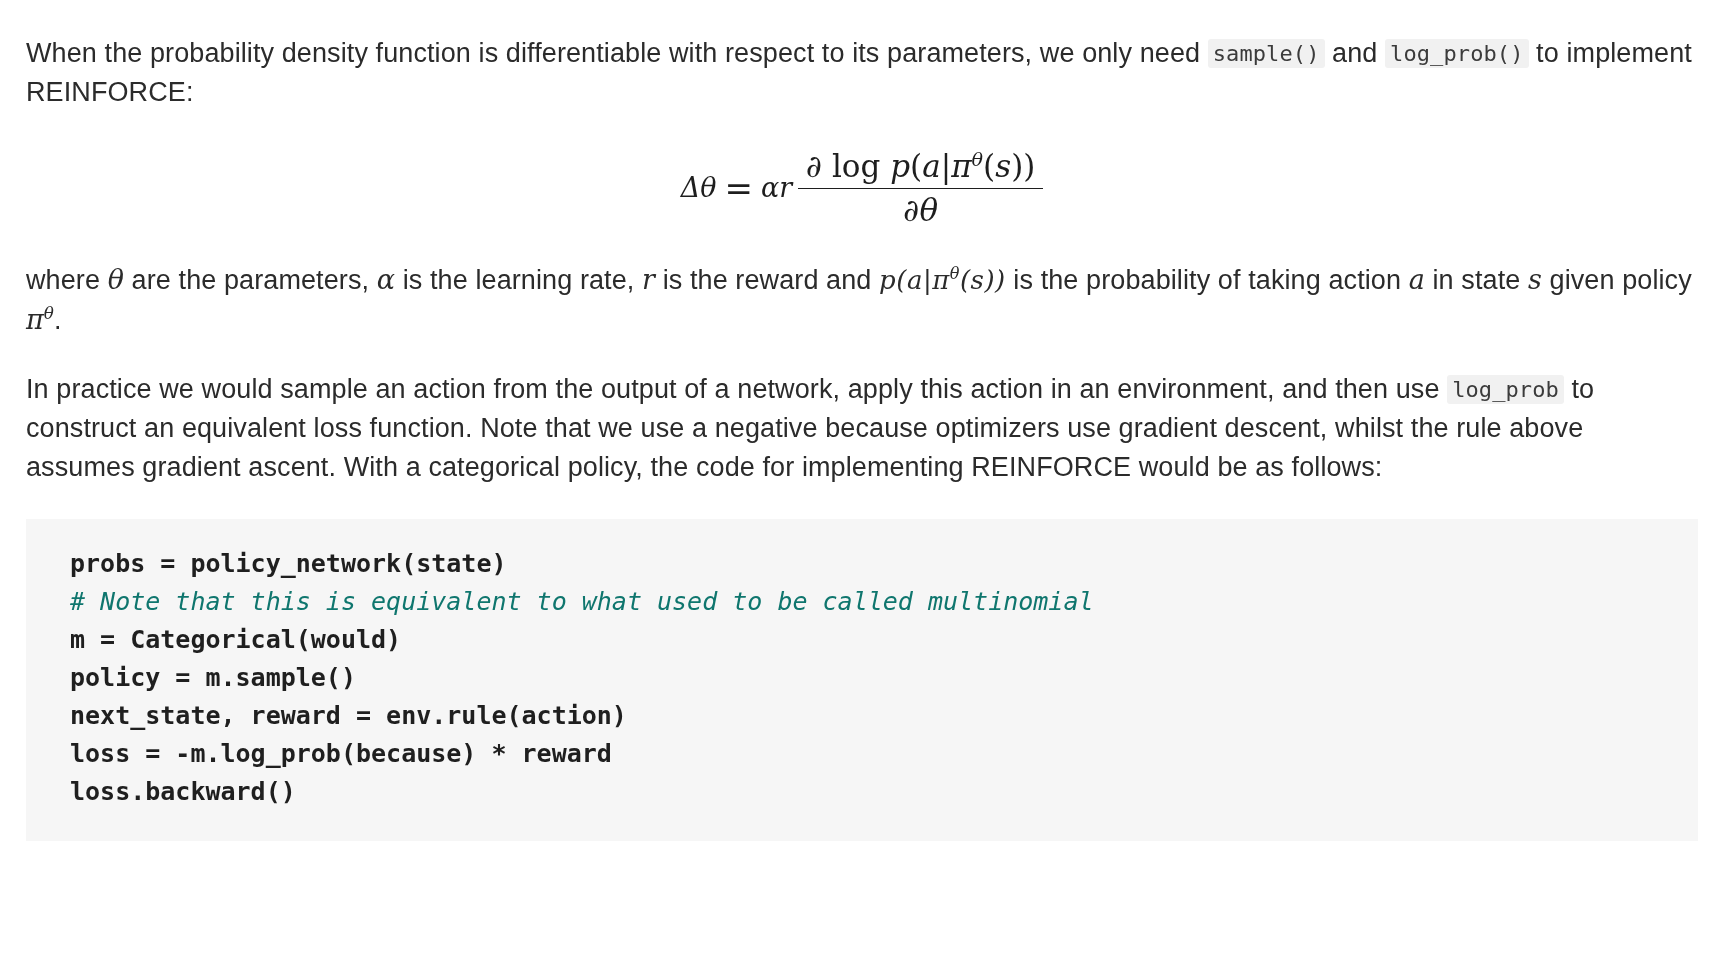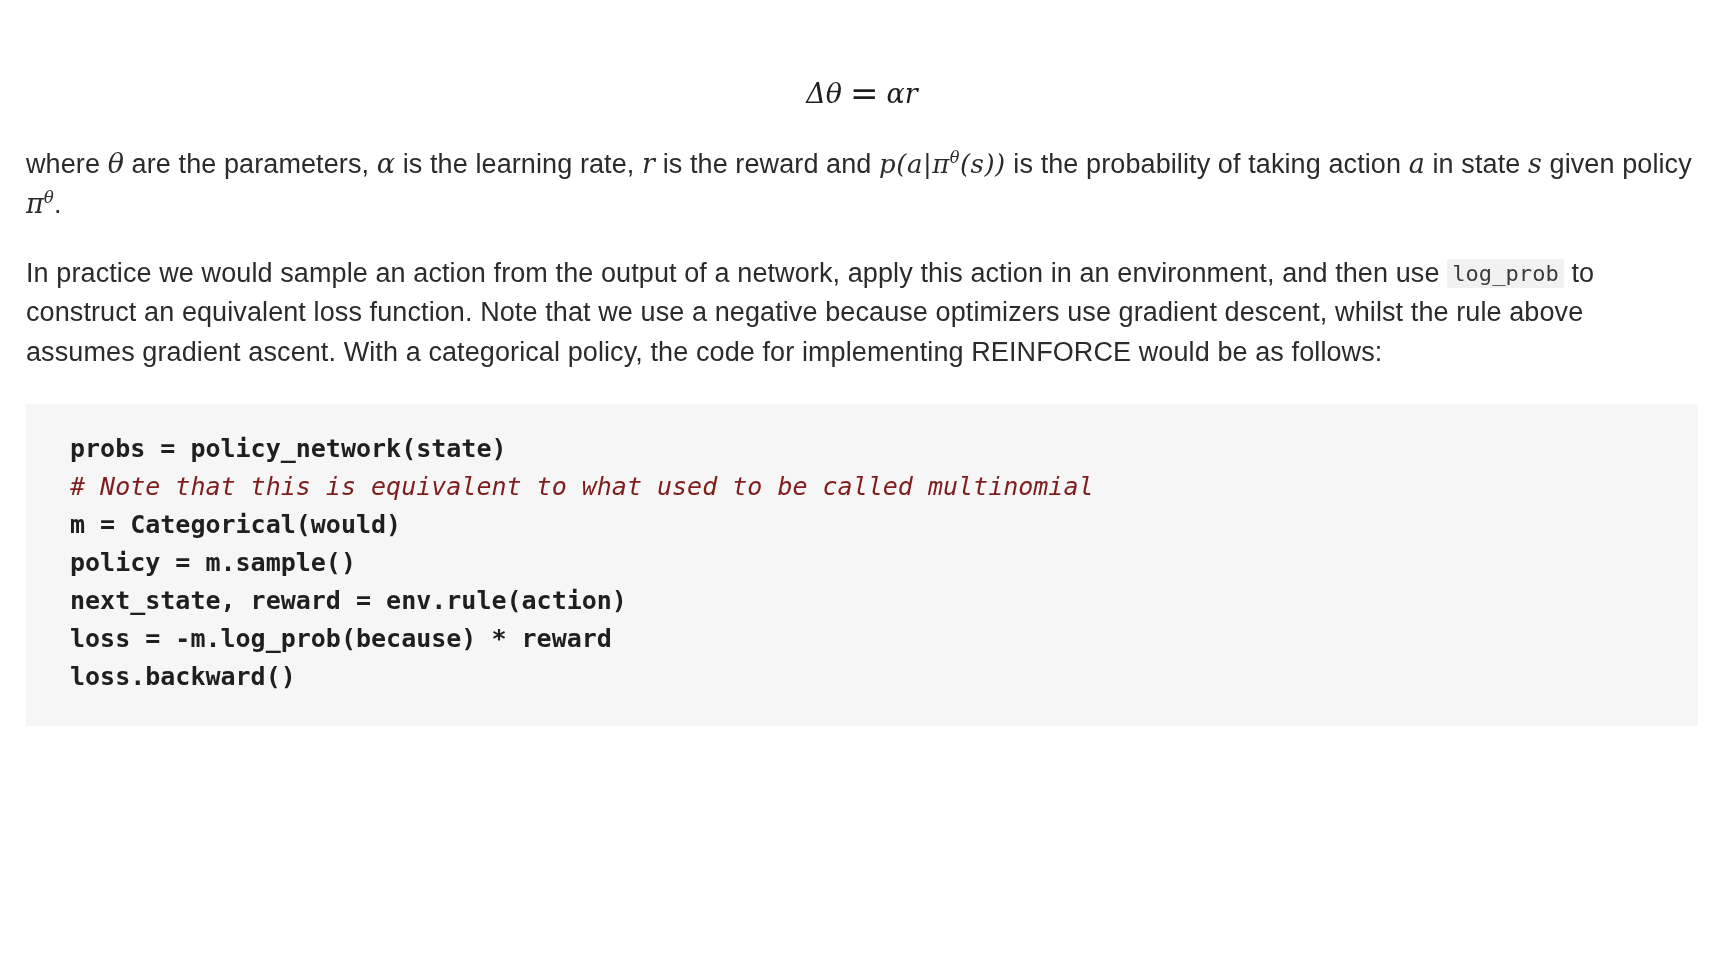--- a/index.html
+++ b/index.html
@@ -104,34 +104,38 @@
     margin: 0;
     padding: 0 0 0 44px;
     font-family: "DejaVu Sans Mono", "Liberation Mono", monospace;
     font-size: 25px;
     font-weight: bold;
     line-height: 1.52;
     color: #1f1f1f;
     white-space: pre;
   }
   .codeblock .cm {
-    color: #7f1d1d;
+    color: #0f766e;
     font-style: italic;
     font-weight: normal;
   }
 </style>
 </head>
 <body>
 
 <div class="page">
 
+  <p class="para"><span>When the probability density function is differentiable with respect to its parameters, we only need </span><code class="inline">sample()</code><span> and </span><code class="inline">log_prob()</code><span> to implement REINFORCE:</span></p>
 
   <div class="mathblock">
     <span class="eq">
-      <span class="lhs"><span>Δ</span><span>θ</span></span><span class="op">=</span><span class="lhs">αr</span>
+      <span class="lhs"><span>Δ</span><span>θ</span></span><span class="op">=</span><span class="lhs">αr</span><span class="frac">
+        <span class="num"><i class="v">∂</i> <span style="font-style:normal">log</span> <i class="v">p</i>(<i class="v">a</i><span>|</span><i class="v">π</i><span class="sup">θ</span>(<i class="v">s</i>))</span>
+        <span class="den"><i class="v">∂</i><i class="v">θ</i></span>
+      </span>
     </span>
   </div>
 
   <p class="para"><span>where </span><span class="mi">θ</span><span> are the parameters, </span><span class="mi">α</span><span> is the learning rate, </span><span class="mi">r</span><span> is the reward and </span><span class="mi-big"><i class="v">p</i>(<i class="v">a</i><span>|</span><i class="v">π</i><span class="sup">θ</span>(<i class="v">s</i>))</span><span> is the probability of taking action </span><span class="mi">a</span><span> in state </span><span class="mi">s</span><span> given policy </span><span class="mi"><span>π</span><span class="sup">θ</span></span><span>.</span></p>
 
   <div class="para-spacer"></div>
 
   <p class="para"><span>In practice we would sample an action from the output of a network, apply this action in an environment, and then use </span><code class="inline">log_prob</code><span> to construct an equivalent loss function. Note that we use a negative because optimizers use gradient descent, whilst the rule above assumes gradient ascent. With a categorical policy, the code for implementing REINFORCE would be as follows:</span></p>
 
   <div class="codeblock">

